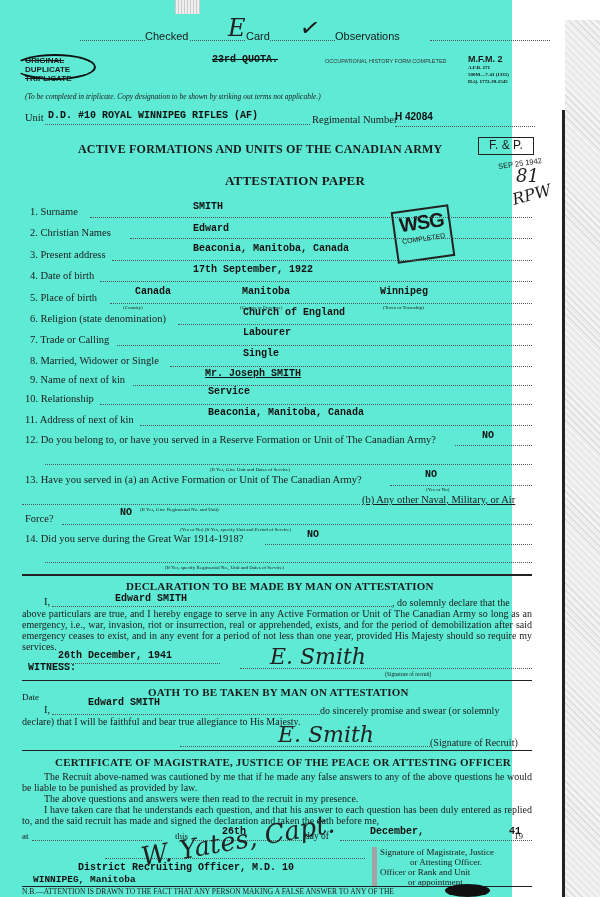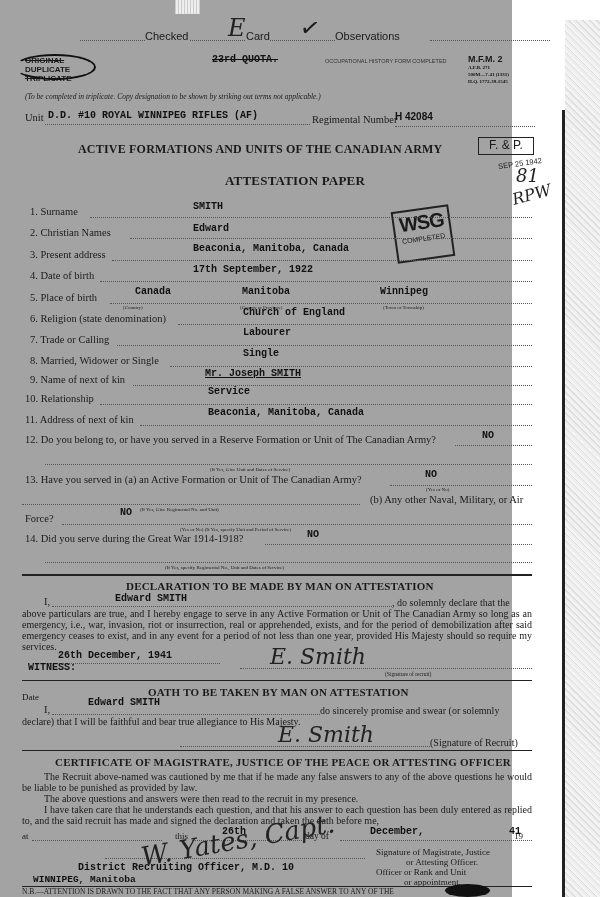--- a/index.html
+++ b/index.html
@@ -1,18 +1,18 @@
 <!DOCTYPE html>
 <html><head>
 <meta charset="utf-8">
 <style>
   * { box-sizing: border-box; margin: 0; padding: 0; }
   body { width: 600px; height: 897px; background: #fff; overflow: hidden; position: relative;
          font-family: "Liberation Serif", "DejaVu Serif", serif; color: #1a1a1a; }
-  .page { position: absolute; left: 0; top: 0; width: 512px; height: 897px; background: #a3a3a3; }
+  .page { position: absolute; left: 0; top: 0; width: 512px; height: 897px; background: #5eead4; }
   .edge-right { position: absolute; left: 565px; top: 20px; width: 35px; height: 877px;
     background: repeating-linear-gradient(45deg, #eee 0 2px, #ddd 2px 3px, #f4f4f4 3px 5px); }
   .edge-line { position: absolute; left: 562px; top: 110px; width: 3px; height: 787px; background: #222; }
   .edge-top { position: absolute; left: 175px; top: 0; width: 25px; height: 14px;
     background: repeating-linear-gradient(90deg, #ccc 0 1px, #eee 1px 3px); }
   .abs { position: absolute; white-space: nowrap; }
   .typed { font-family: "Liberation Mono", "DejaVu Sans Mono", monospace; font-weight: bold; color: #111; }
   .label { font-size: 10.5px; }
   .tiny { font-size: 5px; }
   .dots { position: absolute; border-bottom: 1px dotted #555; height: 1px; }
@@ -135,21 +135,21 @@
   <div class="dots" style="left:455px; top:445px; width:77px;"></div>
   <span class="abs typed" style="left:482px; top:430px; font-size:10px;">NO</span>
   <div class="dots" style="left:45px; top:464px; width:487px;"></div>
   <span class="abs tiny" style="left:210px; top:467px;">(If Yes, Give Unit and Dates of Service)</span>
 
   <span class="abs label" style="left:25px; top:474px;">13. Have you served in (a) an Active Formation or Unit of The Canadian Army?</span>
   <div class="dots" style="left:390px; top:485px; width:142px;"></div>
   <span class="abs typed" style="left:425px; top:469px; font-size:10px;">NO</span>
   <span class="abs tiny" style="left:426px; top:487px;">(Yes or No)</span>
   <div class="dots" style="left:22px; top:504px; width:338px;"></div>
-  <span class="abs label" style="left:370px; top:494px;">(b) Any other Naval, Military, or Air</span>
+  <span class="abs label" style="left:362px; top:494px;text-decoration:underline;">(b) Any other Naval, Military, or Air</span>
   <span class="abs tiny" style="left:140px; top:507px;">(If Yes, Give Regimental No. and Unit)</span>
   <span class="abs label" style="left:25px; top:513px;">Force?</span>
   <div class="dots" style="left:62px; top:524px; width:470px;"></div>
   <span class="abs typed" style="left:120px; top:507px; font-size:10px;">NO</span>
   <span class="abs tiny" style="left:180px; top:527px;">(Yes or No)  (If Yes, specify Unit and Period of Service)</span>
 
   <span class="abs label" style="left:25px; top:533px;">14. Did you serve during the Great War 1914-1918?</span>
   <div class="dots" style="left:265px; top:544px; width:267px;"></div>
   <span class="abs typed" style="left:307px; top:529px; font-size:10px;">NO</span>
   <div class="dots" style="left:45px; top:562px; width:487px;"></div>
@@ -196,21 +196,21 @@
   <span class="abs label" style="left:305px; top:831px; font-size:9.5px;">day of</span>
   <div class="dots" style="left:340px; top:840px; width:192px;"></div>
   <span class="abs typed" style="left:370px; top:826px; font-size:10px;">December,</span>
   <span class="abs label" style="left:498px; top:831px; font-size:9px;margin-left:16px;">19</span>
   <span class="abs typed" style="left:509px; top:826px; font-size:10px;">41</span>
 
   <div class="dots" style="left:105px; top:858px; width:260px;"></div>
   <span class="abs sig" style="left:140px; top:825px; font-size:26px; transform:rotate(-10deg);">W. Yates, Capt.</span>
   <span class="abs typed" style="left:78px; top:862px; font-size:10px;">District Recruiting Officer, M.D. 10</span>
 
-  <div class="abs" style="left:372px; top:847px; font-size:9px; line-height:10px; border-left:1px solid #a3a3a3; padding-left:3px;">
+  <div class="abs" style="left:372px; top:847px; font-size:9px; line-height:10px; border-left:5px solid #a3a3a3; padding-left:3px;">
     <div>Signature of Magistrate, Justice</div>
     <div style="padding-left:30px;">or Attesting Officer.</div>
     <div>Officer or Rank and Unit</div>
     <div style="padding-left:28px;">or appointment.</div>
   </div>
 
   <div class="rule" style="left:22px; top:886px; width:510px; height:1px;"></div>
   <span class="abs" style="left:22px; top:887px; font-size:7.5px;">N.B.—ATTENTION IS DRAWN TO THE FACT THAT ANY PERSON MAKING A FALSE ANSWER TO ANY OF THE</span>
   <div class="abs" style="left:445px; top:884px; width:45px; height:13px; background:#111; border-radius:50%;"></div>
 </div>

